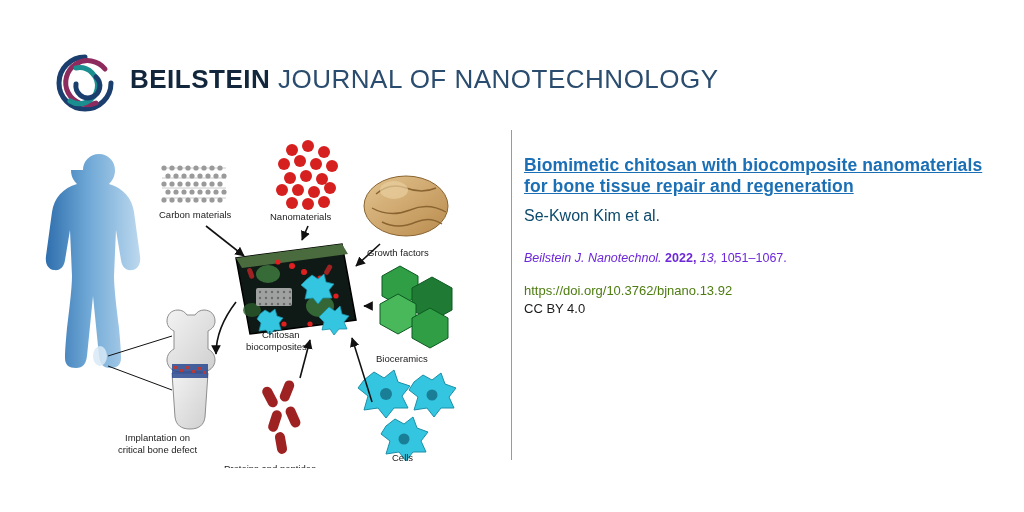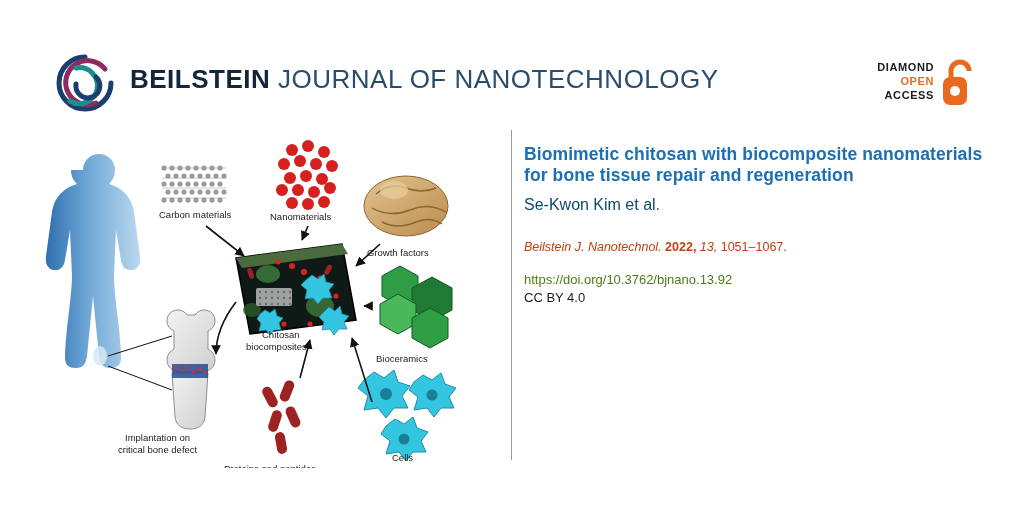--- a/index.html
+++ b/index.html
@@ -107,31 +107,32 @@
     position: absolute;
     left: 524px;
     top: 140px;
     width: 470px;
   }
   .paper-title {
     font-size: 17.5px;
     font-weight: bold;
     color: #1a6fb5;
     line-height: 21px;
-    margin: 4px 0 10px 0;
+    margin: 15px 0 10px 0;
     letter-spacing: 0.1px;
+    text-decoration: underline;
   }
   .authors {
     font-size: 16px;
     color: #0c4a6e;
     margin: 0 0 26px 0;
   }
   .citation {
     font-size: 12.5px;
-    color: #c2410c;
+    color: #6d28d9;
     font-style: italic;
     margin: 0 0 18px 0;
   }
   .citation .year {
     font-weight: bold;
     font-style: normal;
   }
   .citation .vol {
     font-style: italic;
   }
@@ -169,34 +170,20 @@
           <path d="M14 47 A18 18 0 1 0 20 14" stroke="#1b8f8f" stroke-width="5"></path>
           <path d="M40 23 A12 12 0 1 1 20 30" stroke="#1a3f6e" stroke-width="5"></path>
         </g>
       </svg>
     </div>
 
     <div class="journal-title">
       <span class="bold">BEILSTEIN</span><span class="light"> JOURNAL OF NANOTECHNOLOGY</span>
     </div>
 
-    <div class="oa-block">
-      <div class="oa-text">
-        <div class="oa-diamond">DIAMOND</div>
-        <div class="oa-open">OPEN</div>
-        <div class="oa-access">ACCESS</div>
-      </div>
-      <div class="oa-lock">
-        <svg width="34" height="50" viewBox="0 0 34 50" xmlns="http://www.w3.org/2000/svg">
-          <path d="M9 19 V13 A9 9 0 0 1 27 13" fill="none" stroke="#e96a1f" stroke-width="5"></path>
-          <rect x="1" y="19" width="24" height="28" rx="7" fill="#e96a1f"></rect>
-          <circle cx="13" cy="33" r="5" fill="#ffffff"></circle>
-        </svg>
-      </div>
-    </div>
   </div>
 
   <div class="graphic">
     <svg width="480" height="340" viewBox="0 0 480 340" xmlns="http://www.w3.org/2000/svg">
       <defs>
         <linearGradient id="bodyGrad" x1="0" y1="0" x2="1" y2="0">
           <stop offset="0%" stop-color="#2f6fae"></stop>
           <stop offset="45%" stop-color="#6fa8d6"></stop>
           <stop offset="100%" stop-color="#bcd8ee"></stop>
         </linearGradient>

